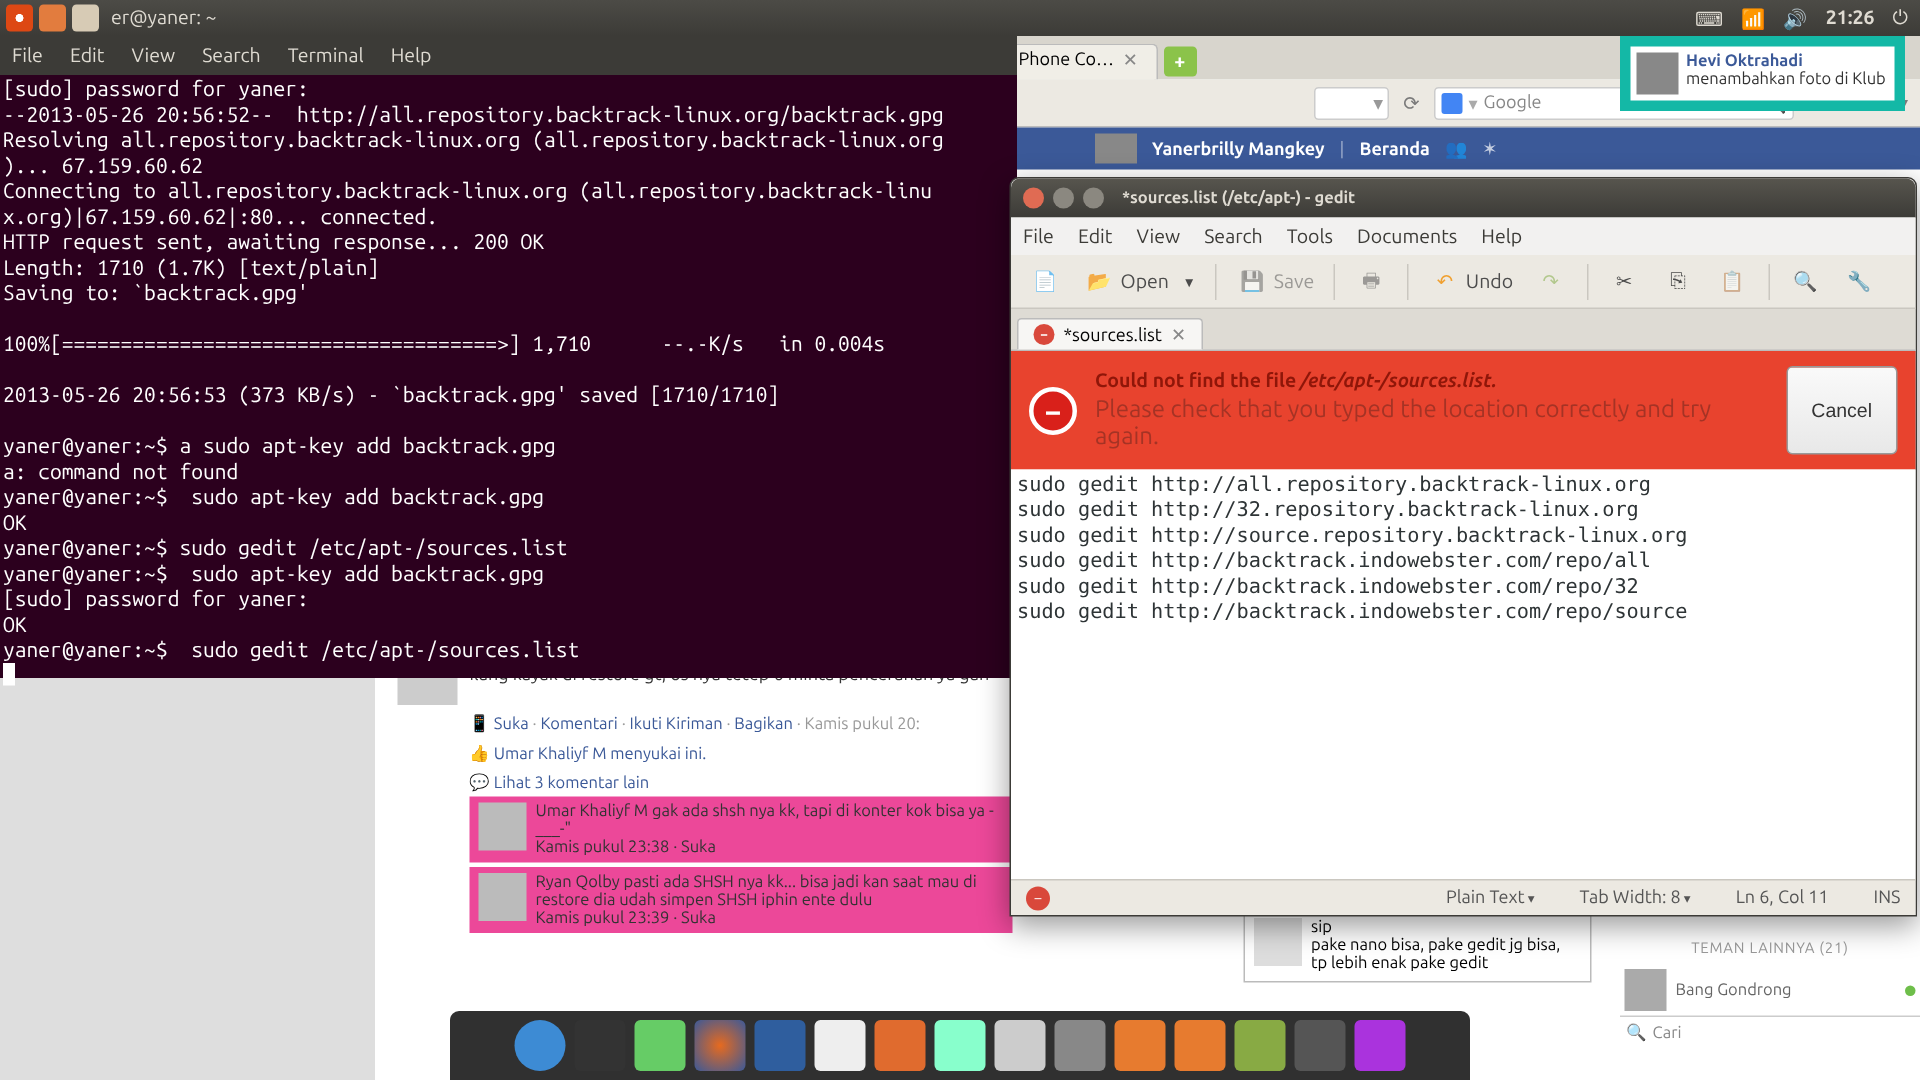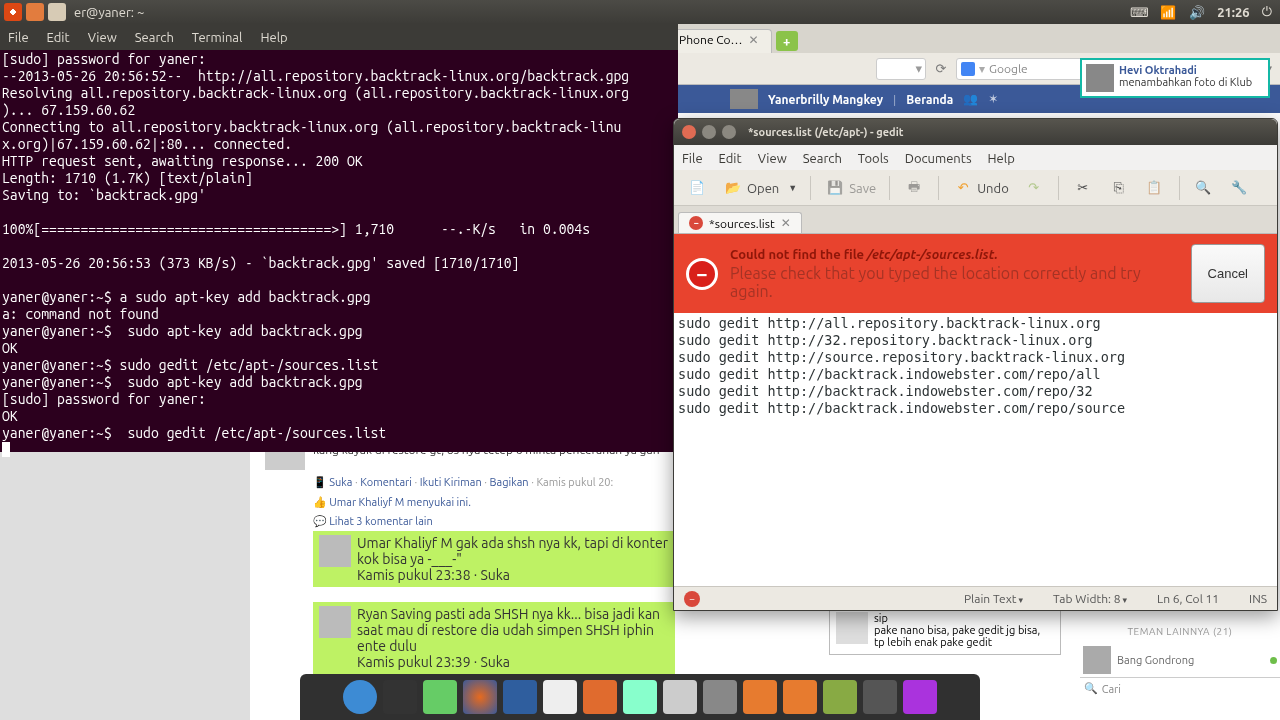--- a/index.html
+++ b/index.html
@@ -25,29 +25,29 @@
 .tab-close { width:14px; height:14px; color:#888; }
 .newtab { width:22px; height:20px; background:#8bc34a; border-radius:3px; margin-left:4px; margin-bottom:2px; display:flex;align-items:center;justify-content:center;color:#fff;font-weight:bold; }
 .navbar { height:32px; background:#ece9e2; border-bottom:1px solid #bbb; display:flex; align-items:center; padding:0 6px; gap:4px; }
 .navbar .sp { flex:1; }
 .urlend { width:50px; height:22px; border:1px solid #ccc; border-radius:3px; background:#fff; display:flex;align-items:center;justify-content:flex-end;padding:0 3px; }
 .searchbox { width:240px; height:22px; border:1px solid #ccc; border-radius:3px; background:#fff; display:flex; align-items:center; padding:0 4px; font-size:12px; color:#888; gap:4px; }
 .nav-ico { width:22px; height:22px; display:flex;align-items:center;justify-content:center;color:#7a7a7a; }
 
 
 .fb-top { height:28px; background:#3b5998; display:flex; align-items:center; color:#fff; font-size:12px; padding-left:480px; gap:10px; }
-.fb-notif { position:absolute; right:10px; top:0; width:190px; background:#fff; border:2px solid #14b8a6; padding:4px; font-size:11px; display:flex; gap:5px;margin-top:34px; }
+.fb-notif { position:absolute; right:10px; top:0; width:190px; background:#fff; border:7px solid #14b8a6; padding:4px; font-size:11px; display:flex; gap:5px; }
 .fb-avatar { width:28px; height:20px; background:#888; }
 .fb-feed { position:absolute; left:265px; top:430px; width:410px; font-size:12px; color:#333; }
 .post { display:flex; gap:8px; margin-bottom:6px; }
 .post .av { width:40px; height:40px; background:#ccc; flex-shrink:0; }
 .post-actions { color:#3b5998; font-size:11px; margin:4px 0 4px 48px; }
 .post-actions span { color:#3b5998; }
 .post-actions .sep { color:#999; }
-.comment { margin-left:48px; background:#bef264; padding:4px 6px; margin-bottom:15px; display:flex; gap:6px; font-size:14px; }
+.comment { margin-left:48px; background:#ec4899; padding:4px 6px; margin-bottom:3px; display:flex; gap:6px; font-size:11px; }
 .comment .cav { width:32px; height:32px; background:#bbb; flex-shrink:0; }
 .like-row { margin-left:48px; font-size:11px; color:#3b5998; padding:3px 0; }
 
 .fb-chat { position:absolute; right:219px; top:605px; width:232px; background:#fff; border:1px solid #bbb; font-size:11px; }
 .chat-msg { padding:6px; display:flex; gap:6px; }
 .chat-av { width:32px; height:32px; background:#ddd; }
 .fb-side { position:absolute; right:0; top:620px; width:200px; font-size:11px; color:#666; }
 .side-head { text-align:center; color:#999; font-size:10px; margin:6px 0; letter-spacing:0.5px; }
 .buddy { display:flex; align-items:center; gap:6px; padding:3px; }
 .buddy .bav { width:28px; height:28px; background:#aaa; }
@@ -152,21 +152,21 @@
     <div class="cav"></div>
     <div>
       <span class="name">Umar Khaliyf M</span>
       <span>gak ada shsh nya kk, tapi di konter kok bisa ya -___-"</span>
       <div class="meta">Kamis pukul 23:38 · Suka</div>
     </div>
   </div>
   <div class="comment">
     <div class="cav"></div>
     <div>
-      <span class="name">Ryan Saving</span>
+      <span class="name">Ryan Qolby</span>
       <span>pasti ada SHSH nya kk... bisa jadi kan saat mau di restore dia udah simpen SHSH iphin ente dulu</span>
       <div class="meta">Kamis pukul 23:39 · Suka</div>
     </div>
   </div>
 </div>
 
 <div class="fb-chat">
   <div class="chat-msg">
     <div class="chat-av"></div>
     <div>

